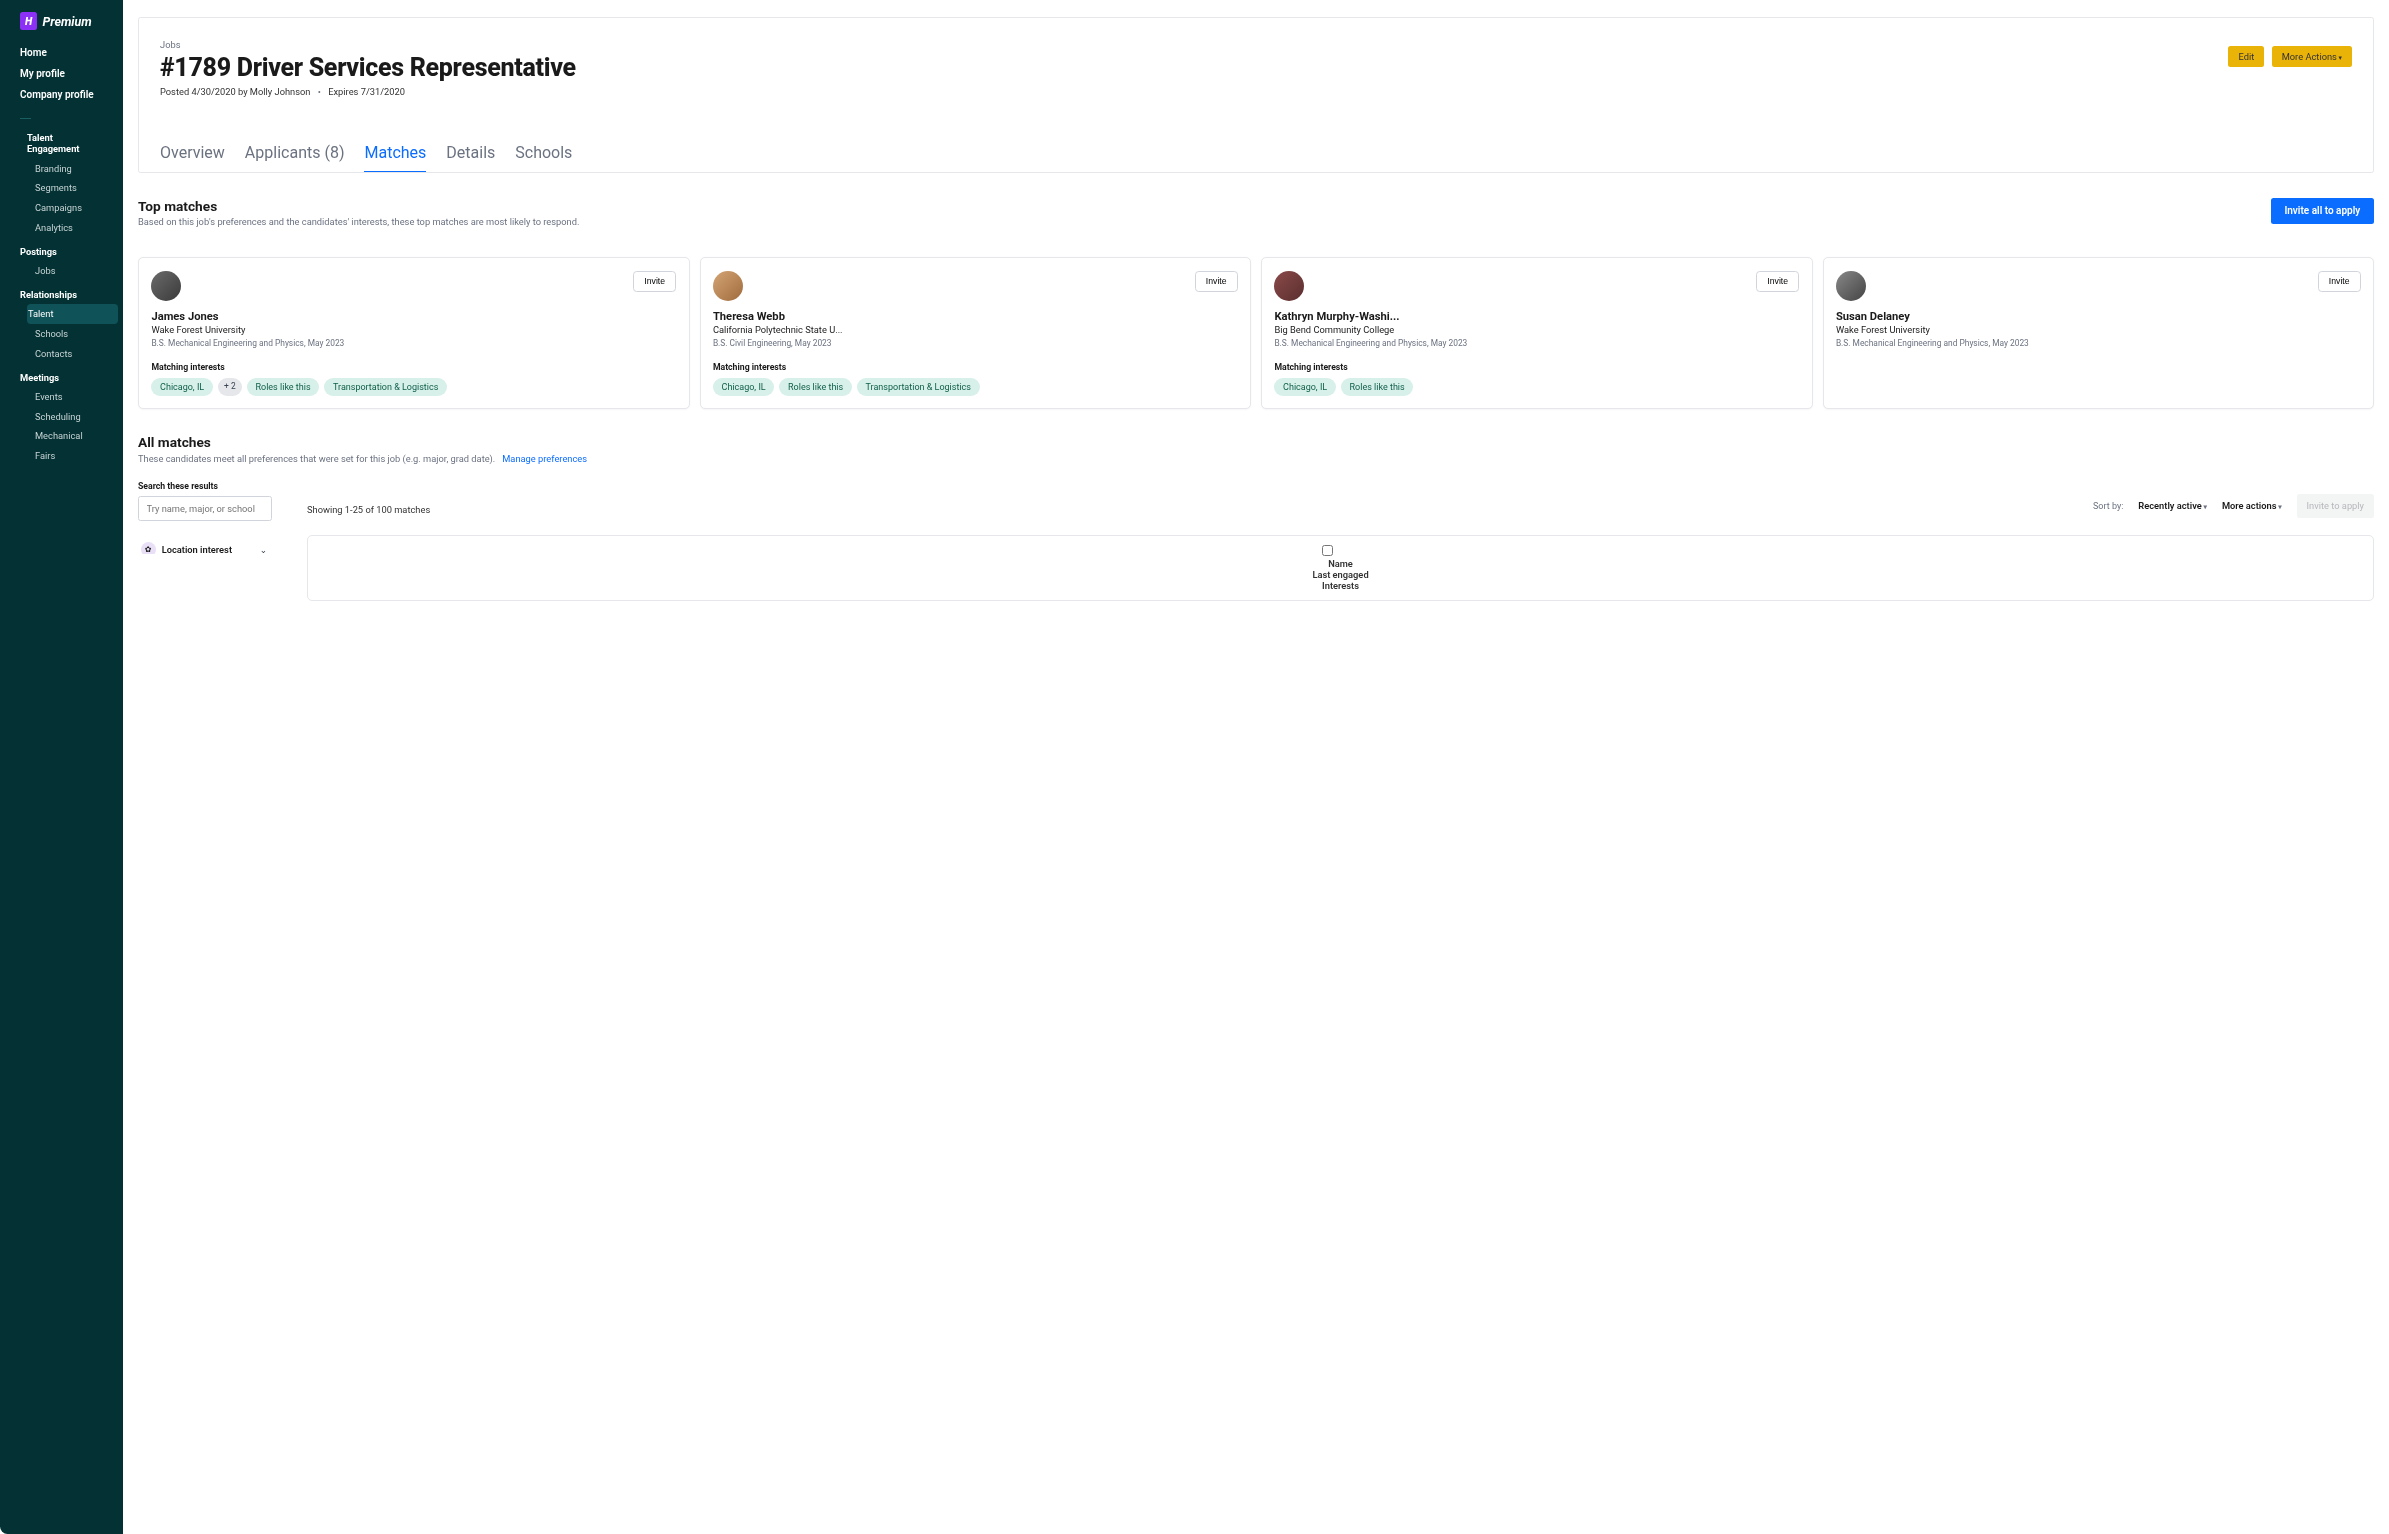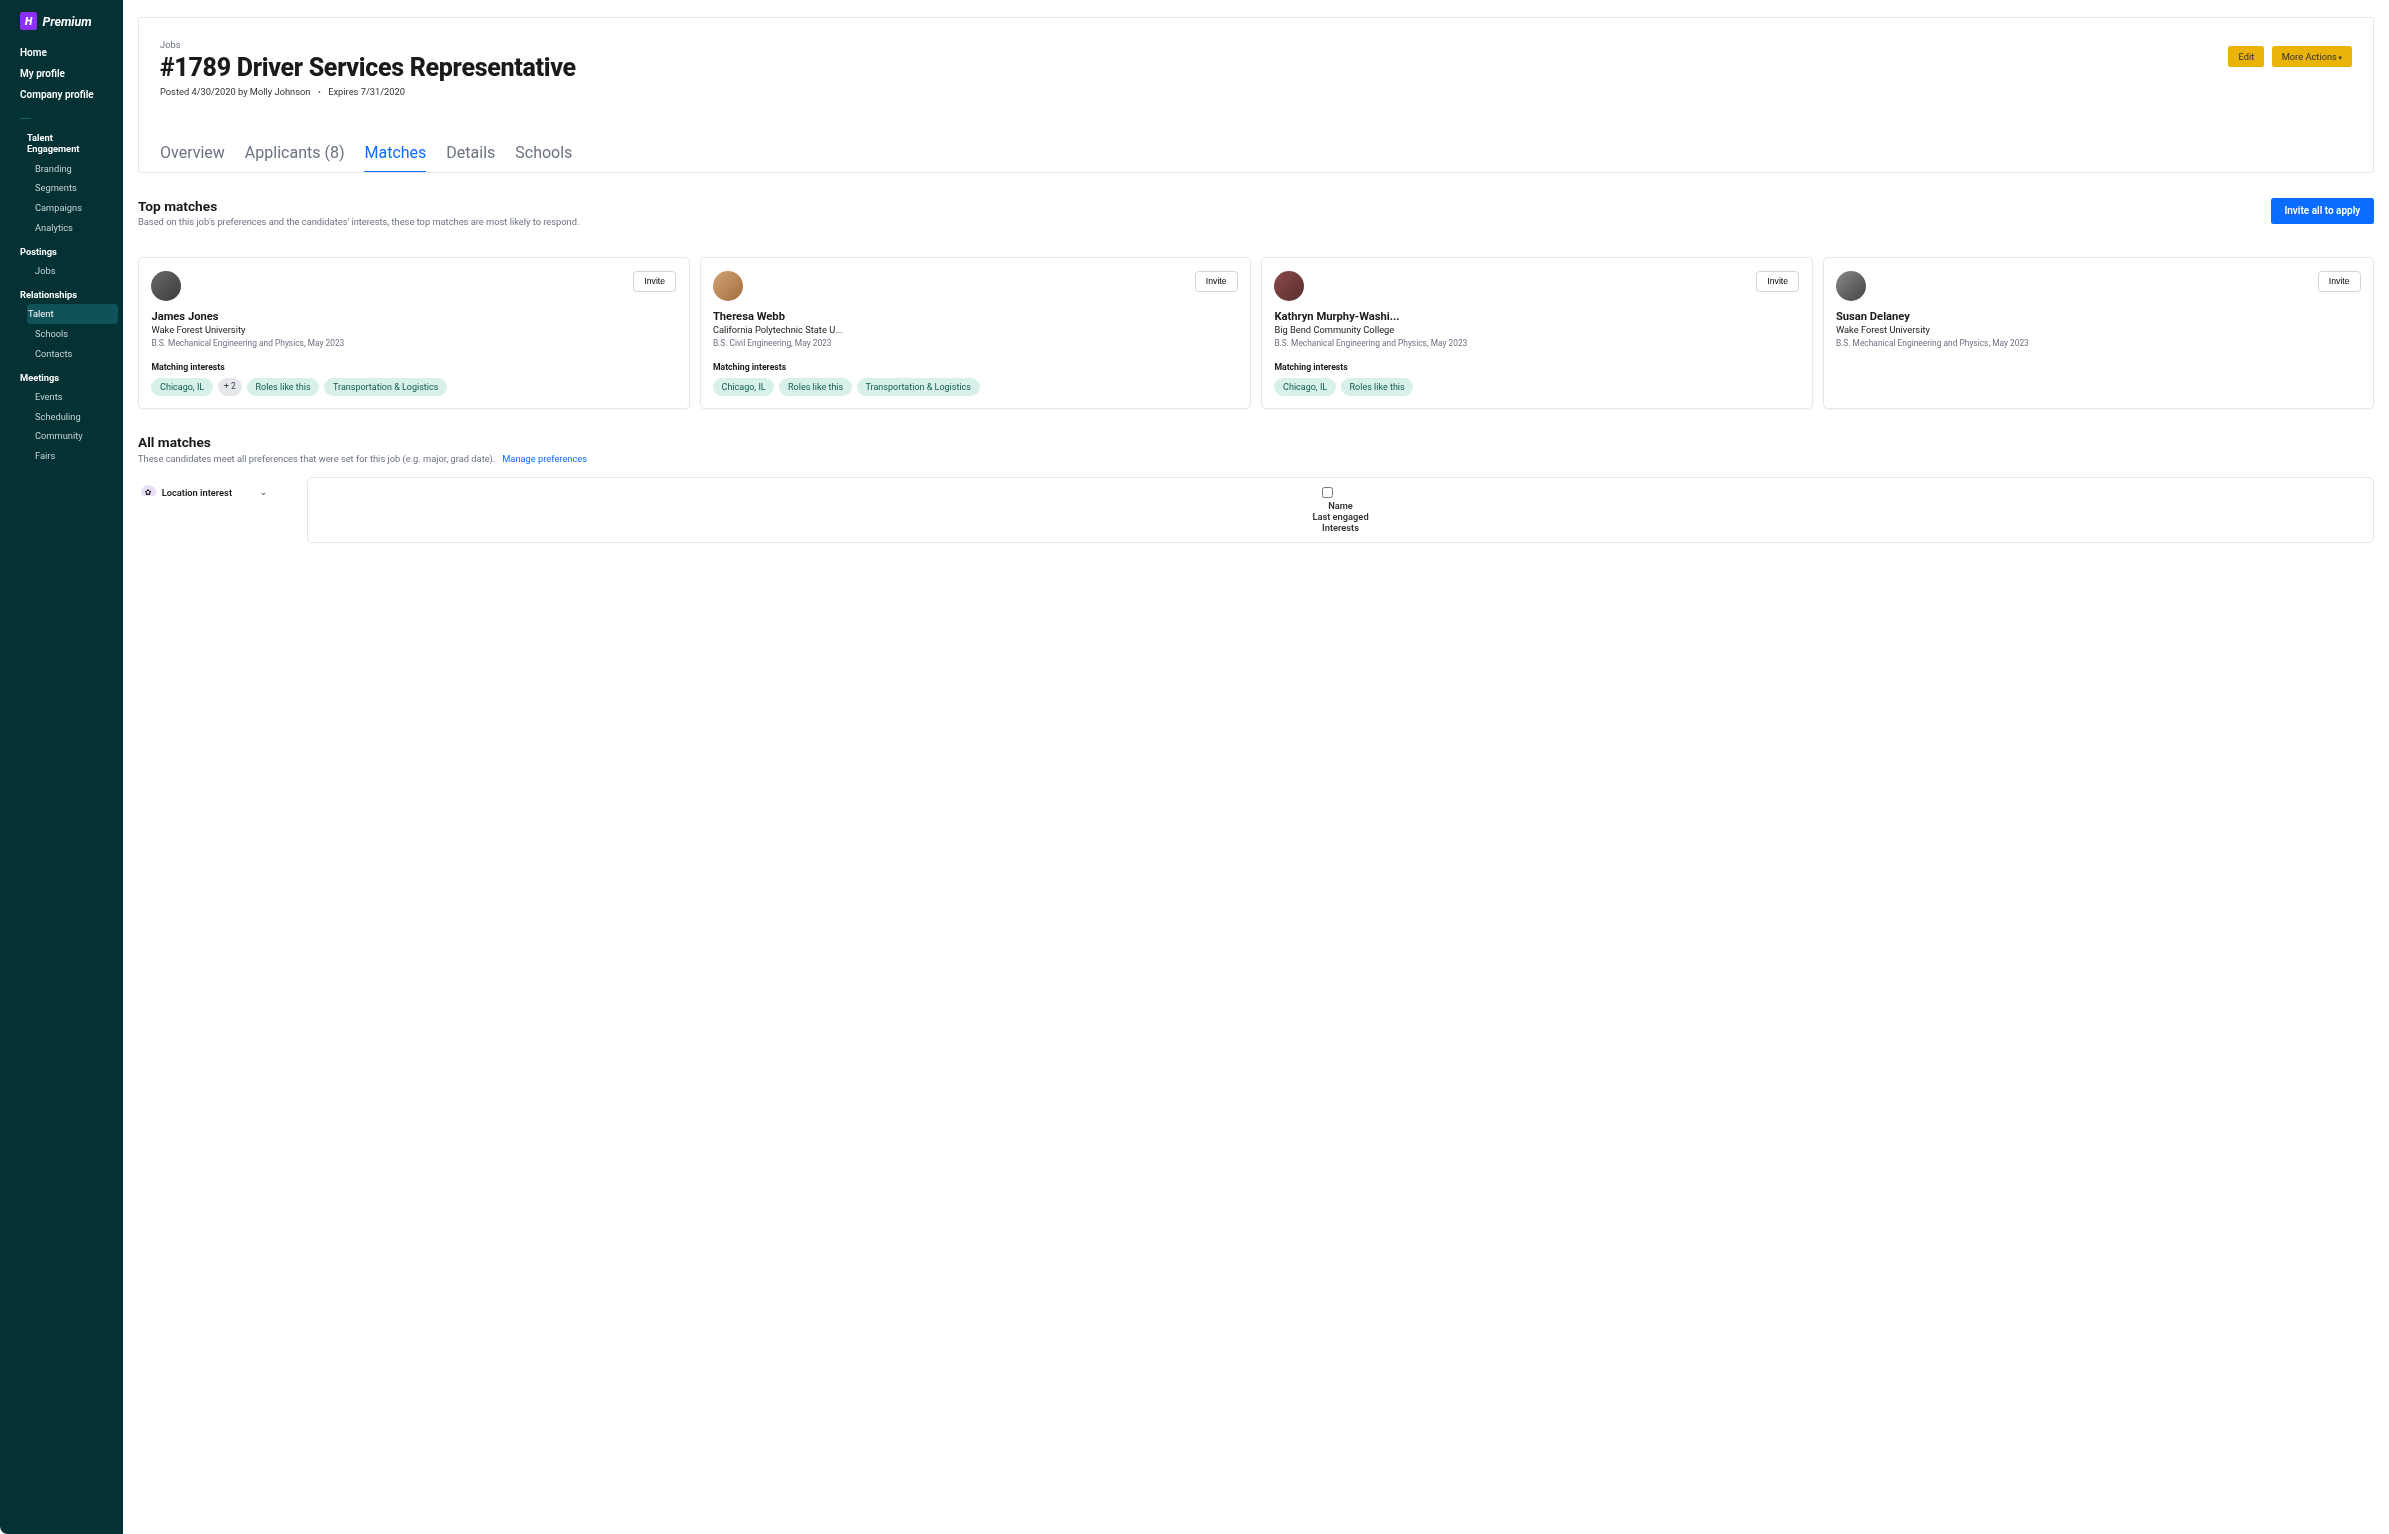--- a/index.html
+++ b/index.html
@@ -431,21 +431,21 @@
   <a class="nav-sub" href="#">Jobs</a>
 
   <div class="nav-section-header nav-group">Relationships</div>
   <a class="nav-sub active" href="#">Talent</a>
   <a class="nav-sub" href="#">Schools</a>
   <a class="nav-sub" href="#">Contacts</a>
 
   <div class="nav-section-header nav-group">Meetings</div>
   <a class="nav-sub" href="#">Events</a>
   <a class="nav-sub" href="#">Scheduling</a>
-  <a class="nav-sub" href="#">Community</a>
+  <a class="nav-sub" href="#">Mechanical</a>
   <a class="nav-sub" href="#">Fairs</a>
 </aside>
 
 <main class="main">
   <div class="card-wrap">
     <div class="header-row">
       <div>
         <div class="breadcrumb">Jobs</div>
         <h1 class="page-title">#1789 Driver Services Representative</h1>
         <div class="meta-line">
@@ -539,20 +539,33 @@
     </div>
   </section>
 
   <section class="section">
     <div class="section-title">All matches</div>
     <div class="section-sub">
       <span>These candidates meet all preferences that were set for this job (e.g. major, grad date).</span>
       &nbsp;&nbsp;<a class="link">Manage preferences</a>
     </div>
 
+    <div class="filter-row">
+      <div class="search-block">
+        <div class="search-label">Search these results</div>
+        <input class="search-input" type="text" placeholder="Try name, major, or school" style="">
+      </div>
+      <div class="results-count">Showing 1-25 of 100 matches</div>
+      <div class="right-controls">
+        <span class="sort-label">Sort by:</span>
+        <span class="dropdown-text">Recently active</span>
+        <span class="dropdown-text">More actions</span>
+        <span class="btn-disabled">Invite to apply</span>
+      </div>
+    </div>
 
     <div style="display:flex; gap:35px; align-items:flex-start;">
       <div class="overflow-wrap">
         <div class="filter-chip">
           <div class="filter-chip-left">
             <span class="filter-chip-icon">✿</span>
             <span class="filter-chip-label">Location interest</span>
           </div>
           <span class="chevron">⌄</span>
         </div>

